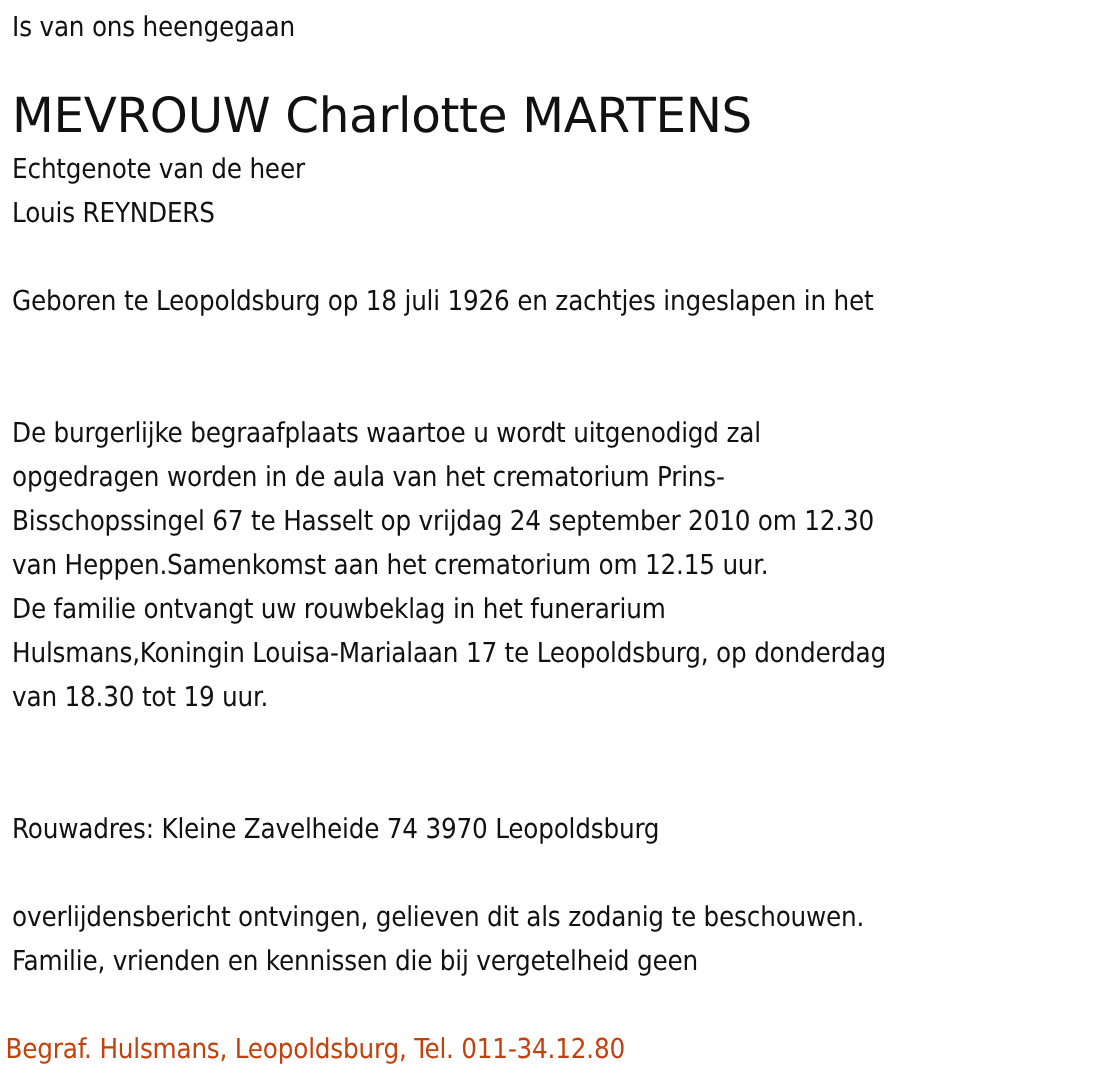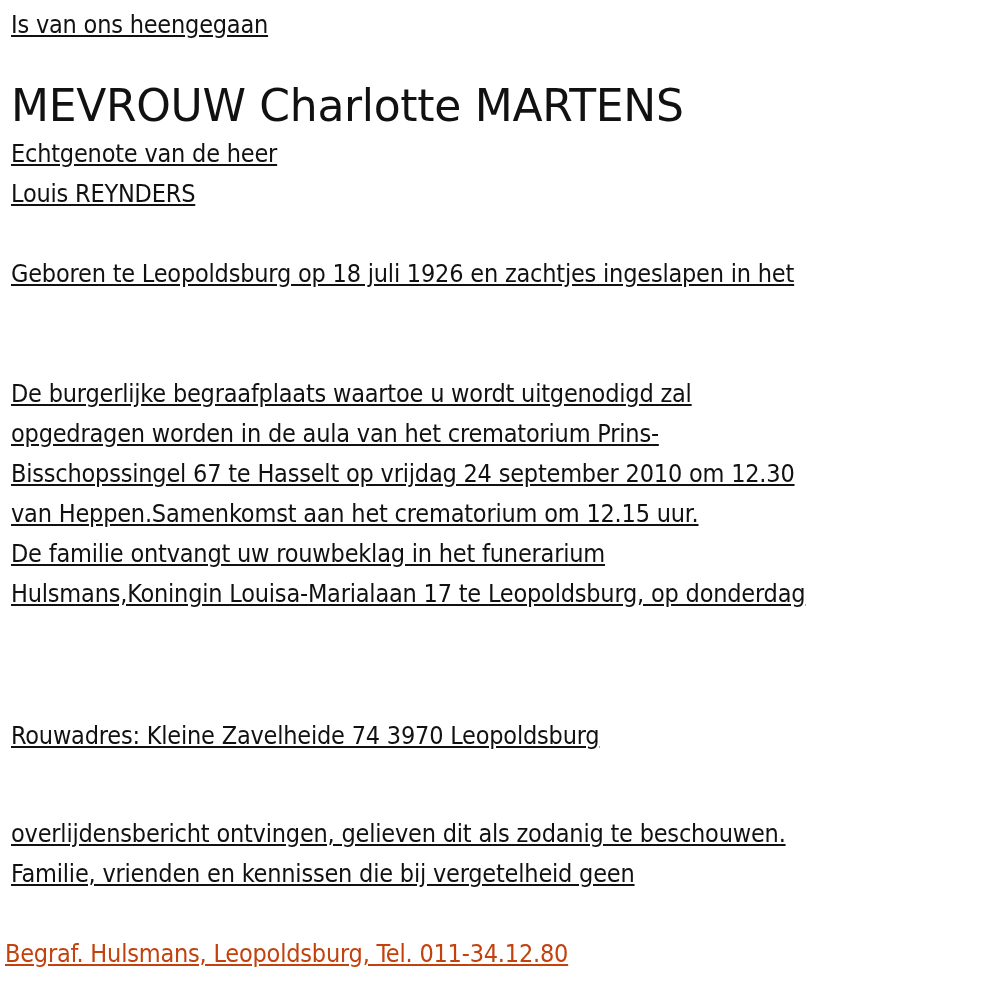--- a/index.html
+++ b/index.html
@@ -18,21 +18,20 @@
       position: relative;
       padding: 0 0 0 11px;
       width: 980px;
     }
     .line {
       font-size: 25px;
       line-height: 40px;
       letter-spacing: -0.2px;
       white-space: nowrap;
       font-stretch: condensed;
-      text-decoration: underline;
     }
     .intro {
       position: absolute;
       top: 5px;
       left: 11px;
     }
     .name {
       position: absolute;
       top: 83px;
       left: 11px;
@@ -42,21 +41,21 @@
       letter-spacing: -0.3px;
       white-space: nowrap;
     }
     .block {
       position: absolute;
       left: 11px;
     }
     .spouse { top: 134px; }
     .birth { top: 254px; }
     .ceremony { top: 374px; }
-    .address { top: 716px; }
+    .address { top: 734px; }
     .note { top: 814px; }
     .footer {
       position: absolute;
       left: 5px;
       top: 934px;
       color: #c2410c;
     }
   </style>
 </head>
 <body>
@@ -75,20 +74,21 @@
     <div class="line">Geboren te Leopoldsburg op 18 juli 1926 en zachtjes ingeslapen in het</div>
   </div>
 
   <div class="block ceremony">
     <div class="line">De burgerlijke begraafplaats waartoe u wordt uitgenodigd zal</div>
     <div class="line">opgedragen worden in de aula van het crematorium Prins-</div>
     <div class="line">Bisschopssingel 67 te Hasselt op vrijdag 24 september 2010 om 12.30</div>
     <div class="line">van Heppen.Samenkomst aan het crematorium om 12.15 uur.</div>
     <div class="line">De familie ontvangt uw rouwbeklag in het funerarium</div>
     <div class="line">Hulsmans,Koningin Louisa-Marialaan 17 te Leopoldsburg, op donderdag</div>
+    <div class="line">van 18.30 tot 19 uur.</div>
   </div>
 
   <div class="block address">
     <div class="line">Rouwadres: Kleine Zavelheide 74 3970 Leopoldsburg</div>
   </div>
 
   <div class="block note">
     <div class="line">overlijdensbericht ontvingen, gelieven dit als zodanig te beschouwen.</div>
     <div class="line">Familie, vrienden en kennissen die bij vergetelheid geen</div>
   </div>

